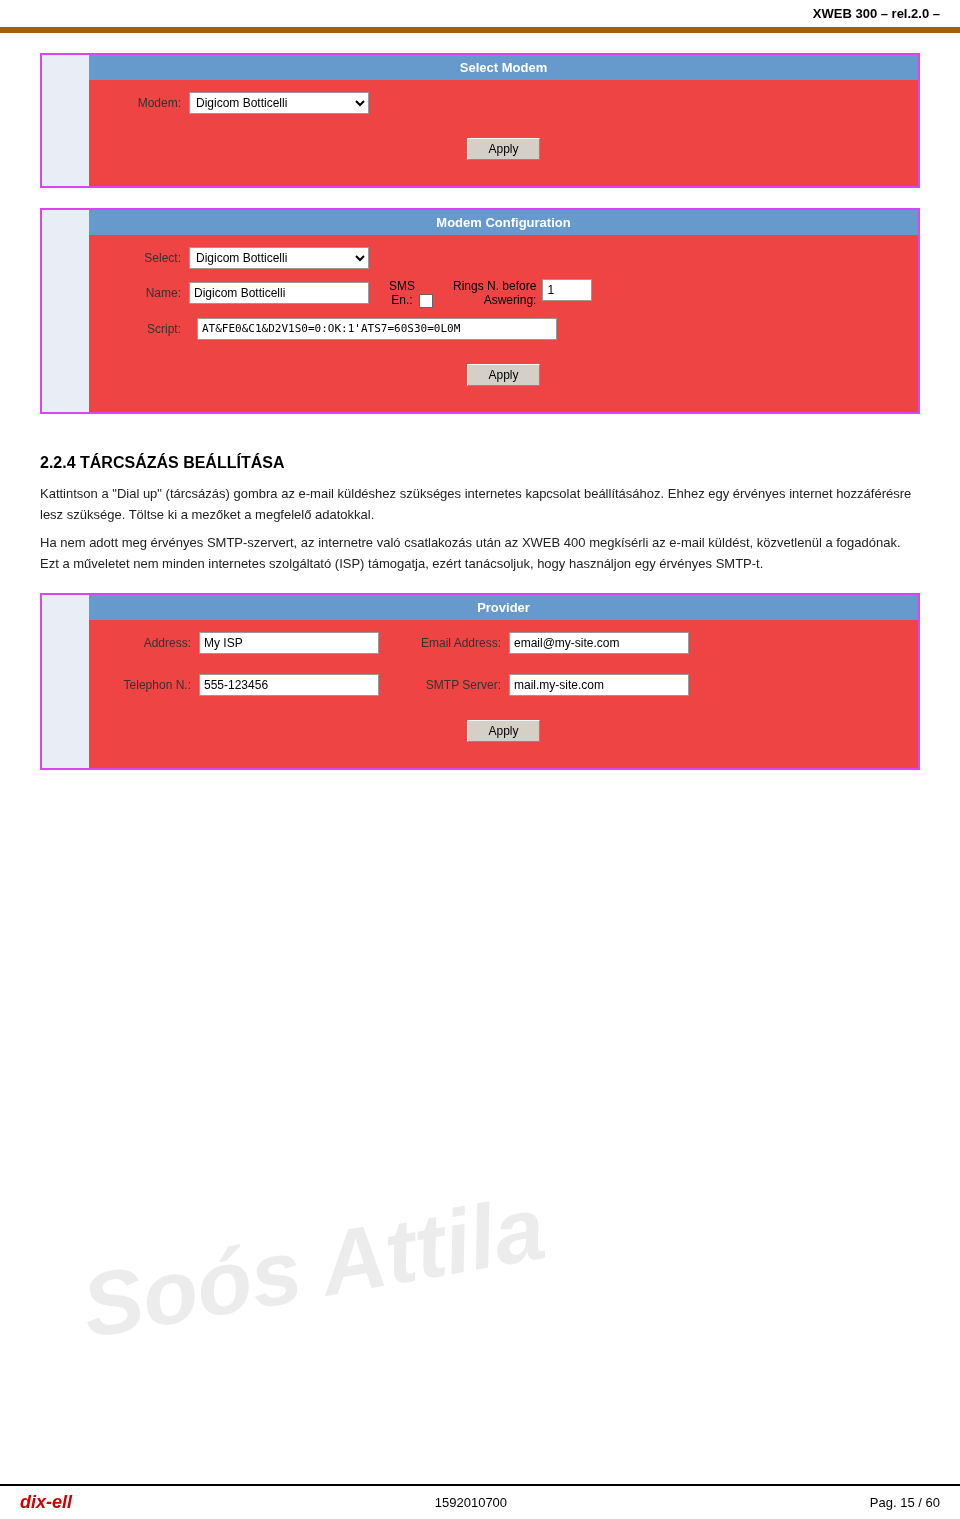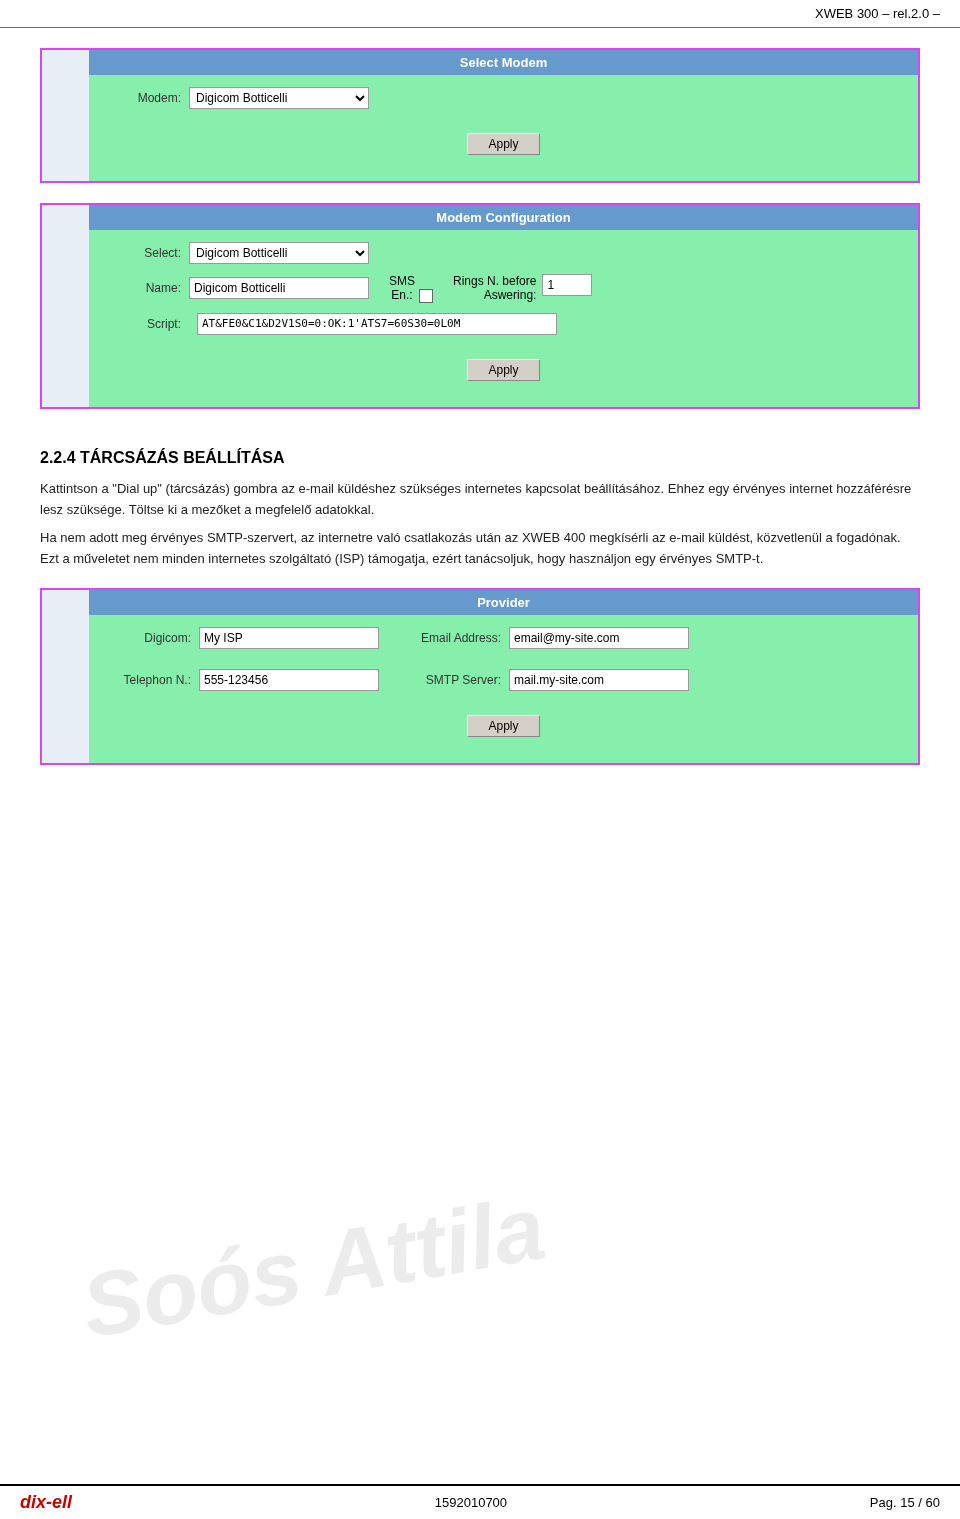--- a/index.html
+++ b/index.html
@@ -9,26 +9,27 @@
       background: #fff;
       color: #000;
       width: 960px;
       min-height: 1519px;
       position: relative;
     }
 
     
     .top-bar {
       width: 100%;
-      border-bottom: 1px solid #a16207;
+      border-bottom: 6px solid #a16207;
       padding: 6px 20px;
       display: flex;
       justify-content: flex-end;
       align-items: center;
       background: #fff;
+      font-weight: bold;
     }
 
     
     .footer-bar {
       position: absolute;
       bottom: 0;
       left: 0;
       right: 0;
       border-top: 2px solid #000;
       padding: 6px 20px;
@@ -63,21 +64,21 @@
     .section-header {
       background: #6699cc;
       color: #fff;
       text-align: center;
       padding: 5px 10px;
       font-size: 13px;
       font-weight: bold;
     }
     .section-body {
       padding: 12px 20px;
-      background: #86efac;
+      background: #ef4444;
     }
 
     
     .form-row {
       display: flex;
       align-items: center;
       margin-bottom: 10px;
     }
     .form-label {
       min-width: 80px;
@@ -284,21 +285,21 @@
   </div>
 
   <div class="section-box">
     <div class="section-header">
       <span>Provider</span>
     </div>
     <div class="section-body">
 
       <div class="provider-form-row">
         <div class="provider-col">
-          <span class="provider-label">Digicom:</span>
+          <span class="provider-label">Address:</span>
           <input type="text" class="form-input form-input-wide" value="My ISP" style="">
         </div>
         <div class="provider-col">
           <span class="provider-label" style="min-width:100px;">Email Address:</span>
           <input type="text" class="form-input form-input-wide" value="email@my-site.com" style="">
         </div>
       </div>
 
       <div class="provider-form-row">
       </div>

